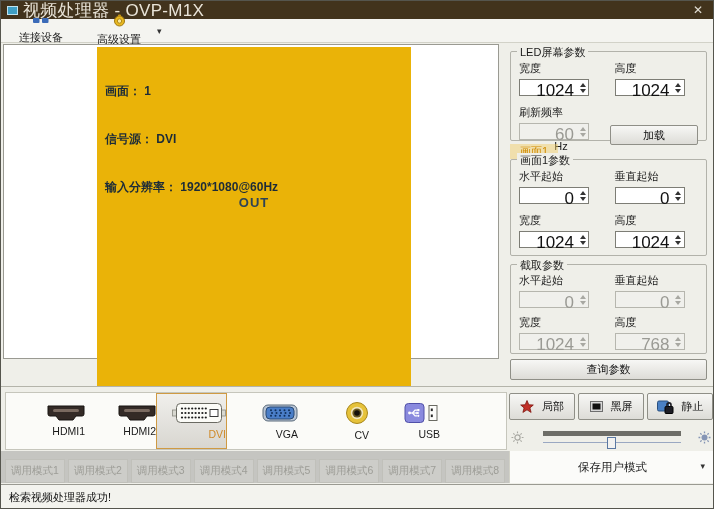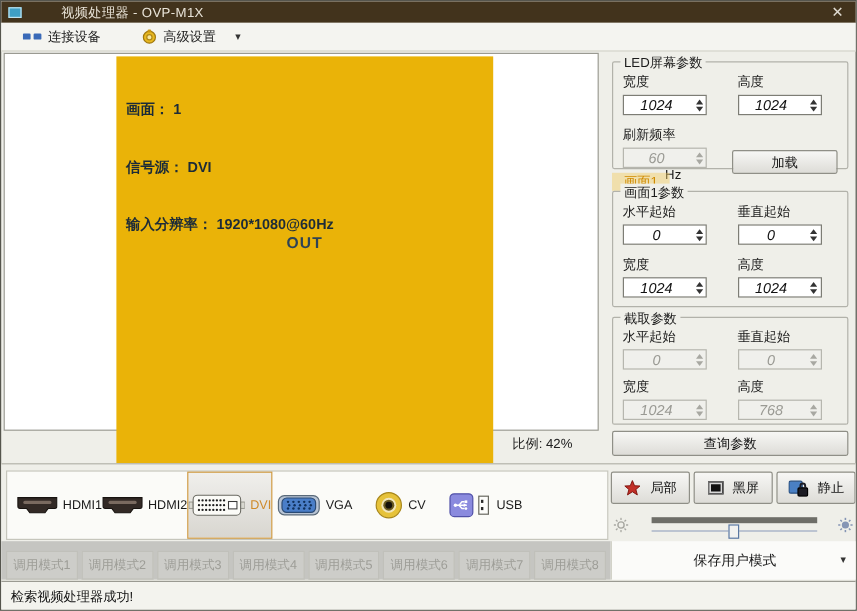--- a/index.html
+++ b/index.html
@@ -2,26 +2,26 @@
 <html><head>
 <meta charset="utf-8">
 <style>
   * { margin:0; padding:0; box-sizing:border-box; }
   body { font-family:"Liberation Sans","DejaVu Sans",sans-serif; background:#888; }
   .window { position:relative; width:714px; height:509px; background:#efefe9; border:1px solid #55554d; overflow:hidden; }
 
   
   .titlebar { position:absolute; left:0; top:0; width:714px; height:18px; background:#42331c; display:flex; align-items:center; padding:0 6px; }
   .app-icon { width:11px; height:9px; background:#3f9fc4; border:1px solid #bfe3ef; margin-right:5px; }
-  .title-text { color:#e9e4d8; font-size:11px; letter-spacing:0.3px;margin-left:28px; }
+  .title-text { color:#e9e4d8; font-size:17px; letter-spacing:0.3px; }
   .close-btn { margin-left:auto; color:#e0dcd2; font-size:12px; width:22px; text-align:center; cursor:default; }
 
   
   .toolbar { position:absolute; left:0; top:18px; width:714px; height:24px; background:#f4f4f0; border-bottom:1px solid #d2d2c8; display:flex; align-items:center; padding-left:12px; }
-  .tool-btn { display:flex; align-items:center; gap:5px; font-size:11px; color:#1c1c1c; padding:2px 6px; }
+  .tool-btn { display:flex; align-items:center; gap:5px; font-size:11px; color:#1c1c1c; padding:2px 6px;flex-direction:column; }
   .tool-btn + .tool-btn { margin-left:22px;font-family:Liberation Mono, monospace; }
   .tool-caret { font-size:9px; color:#333; margin-left:10px; }
 
   
   .left-panel { position:absolute; left:2px; top:43px; width:496px; height:315px; background:#ffffff; border:1px solid #9a9a92; }
   .preview { position:absolute; left:93px; top:2px; width:314px; height:344px; background:#eab308; }
   .pv-text { position:absolute; left:8px; top:4px; color:#1c2b38; font-size:12px; font-weight:700; line-height:16px; white-space:pre; }
   .pv-out { position:absolute; left:0; right:0; top:148px; text-align:center; color:#2e4356; font-size:13px; font-weight:700; letter-spacing:1px; }
   .ratio-label { position:absolute; left:2px; top:361px; width:490px; text-align:right; padding-right:16px; font-size:11px; color:#222; }
 
@@ -29,39 +29,39 @@
   .right-panel { position:absolute; left:505px; top:42px; width:209px; height:343px; }
   .group { position:absolute; border:1px solid #b2b2aa; border-radius:2px; }
   .group-title { position:absolute; top:-7px; left:6px; background:#efefe9; padding:0 3px; font-size:11px; color:#1a1a1a; white-space:nowrap; }
   .g-led { left:4px; top:8px; width:197px; height:90px; }
   .g-screen { left:4px; top:116px; width:197px; height:97px; }
   .g-capture { left:4px; top:221px; width:197px; height:90px; }
   .row2 { display:grid; grid-template-columns:1fr 1fr; column-gap:12px; padding:0 8px; font-size:11px; color:#1a1a1a; }
   .lbl-row { margin-top:9px; }
   .fld-row { margin-top:3px; }
   .spin { display:flex; width:70px; height:17px; background:#fff; border:1px solid #7d7d75; align-items:stretch; }
-  .spin-val { flex:1; font-size:12px; color:#111; text-align:center; padding:1px 3px 0 0;font-style:italic; }
+  .spin-val { flex:1; font-size:17px; color:#111; text-align:right; padding:1px 3px 0 0; }
   .spin-arrows { width:11px; display:flex; flex-direction:column; align-items:center; justify-content:center; gap:2px; }
   .tri-up { width:0; height:0; border-left:3px solid transparent; border-right:3px solid transparent; border-bottom:4px solid #333; }
   .tri-dn { width:0; height:0; border-left:3px solid transparent; border-right:3px solid transparent; border-top:4px solid #333; }
   .spin.disabled { background:#f0f0ec; border-color:#b6b6ae; }
   .spin.disabled .spin-val { color:#9a9a94; }
   .spin.disabled .tri-up { border-bottom-color:#a8a8a2; }
   .spin.disabled .tri-dn { border-top-color:#a8a8a2; }
   .unit { font-size:11px; color:#1a1a1a; margin-left:5px; align-self:center; }
   .hz-cell { display:flex;flex-direction:column; }
   .btn { background:linear-gradient(#f7f7f5,#dddcd7); border:1px solid #8f8f87; font-size:11px; color:#111; border-radius:2px; display:flex; align-items:center; justify-content:center; }
   .load-btn { width:88px; height:20px; margin-top:2px; }
   .tab-label { position:absolute; left:4px; top:101px; font-size:11px; color:#cf8a00; background:rgba(242,203,98,0.45); padding:0 10px; }
   .query-btn { position:absolute; left:4px; top:316px; width:197px; height:21px; }
 
   
   .bottom { position:absolute; left:0; top:385px; width:714px; height:98px; background:#efefe9; border-top:1px solid #b4b4aa; }
   .sources-box { position:absolute; left:4px; top:5px; width:502px; height:58px; background:#fbfbf8; border:1px solid #c6c6bc; display:flex; padding-left:8px; }
-  .src-cell { width:71px; height:100%; display:flex; flex-direction:row; align-items:center; justify-content:center; gap:4px; }
+  .src-cell { width:71px; height:100%; display:flex; flex-direction:column; align-items:flex-end; justify-content:center; gap:4px; }
   .src-label { font-size:10.5px; color:#1a1a1a; }
   .src-cell.selected { border:1px solid #cf9a43; background:linear-gradient(#f0efec,#d8d6d0); }
   .src-cell.selected .src-label { color:#cf8a2a; }
 
   .ctrl-btns { position:absolute; left:508px; top:6px; width:204px; display:flex; gap:3px; }
   .ctrl-btn { flex:1; height:27px; gap:8px; }
   .blackscreen-glyph { width:13px; height:11px; background:#101010; border:1px solid #6e6e6e; box-shadow:inset 0 0 0 1.5px #d8d8d8; }
 
   .slider-row { position:absolute; left:508px; top:40px; width:204px; height:22px; }
   .sun-dim { position:absolute; left:2px; top:4px; }
@@ -110,21 +110,20 @@
   <div class="left-panel">
     <div class="preview">
       <div class="pv-text">
         <div>画面： 1</div>
         <div>信号源： DVI</div>
         <div>输入分辨率： 1920*1080@60Hz</div>
       </div>
       <div class="pv-out">OUT</div>
     </div>
   </div>
-  <div class="ratio-label">比例: 42%</div>
 
   <div class="right-panel">
 
     <div class="group g-led">
       <span class="group-title">LED屏幕参数</span>
       <div class="row2 lbl-row">
         <span>宽度</span>
         <span>高度</span>
       </div>
       <div class="row2 fld-row">

